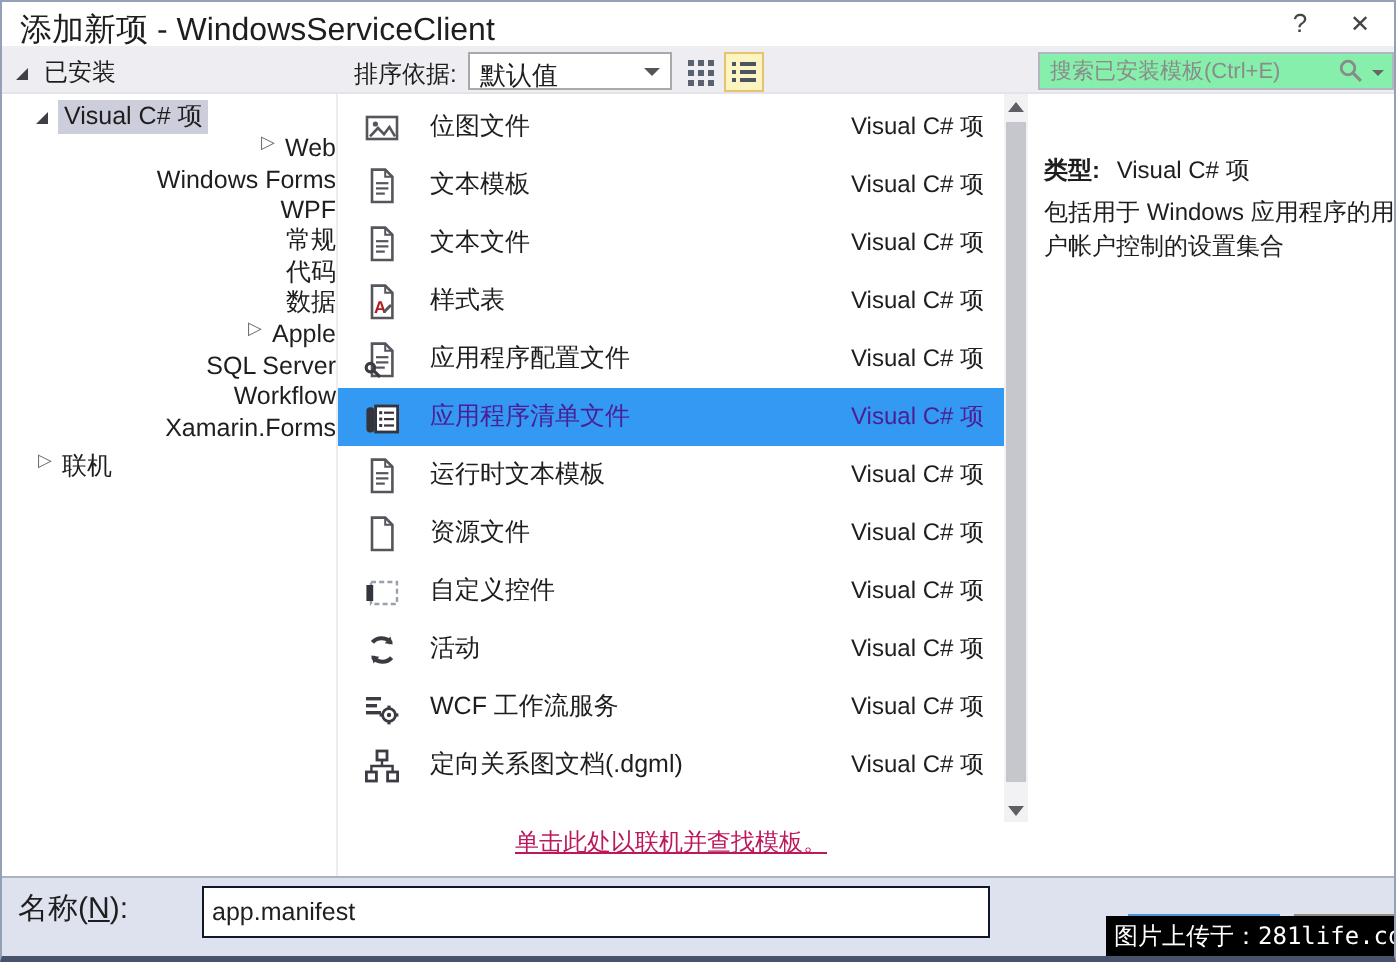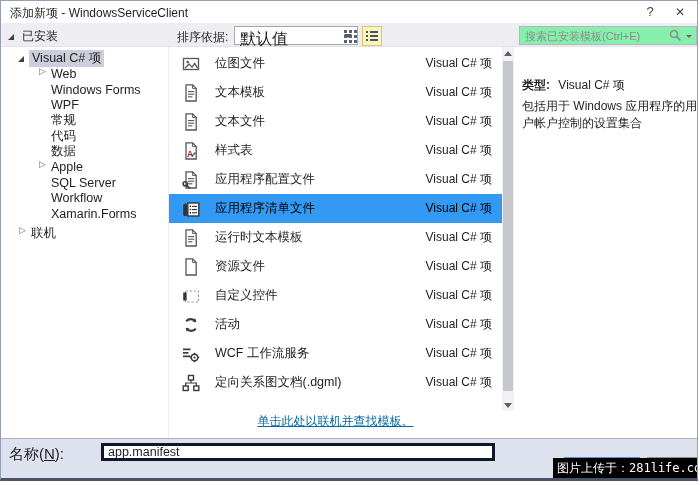--- a/index.html
+++ b/index.html
@@ -1,80 +1,80 @@
 <!DOCTYPE html>
 <html><head>
 <meta charset="utf-8">
 <style>
   html,body{margin:0;padding:0;background:#fff;}
   *{box-sizing:border-box;font-family:"Liberation Sans","DejaVu Sans",sans-serif;}
   .window{position:relative;width:698px;height:481px;border:1px solid #94a0b4;border-bottom:3px solid #47536b;background:#fff;overflow:hidden;font-size:12px;color:#1e1e1e;}
   
   .titlebar{position:absolute;left:0;top:0;width:100%;height:22px;background:#fff;}
-  .title{position:absolute;left:9px;top:4px;font-size:12px;}
+  .title{position:absolute;left:9px;top:4px;font-size:16px;}
   .winbtn{position:absolute;top:1px;width:26px;height:20px;text-align:center;line-height:20px;color:#444;font-size:13px;cursor:default;}
   .helpbtn{right:34px;}
   .closebtn{right:4px;font-size:12px;}
   
   .strip{position:absolute;left:0;top:22px;width:100%;height:24px;background:#eeeef2;border-bottom:1px solid #e3e3e8;}
   .installed-hdr{position:absolute;left:6px;top:27px;display:flex;align-items:center;gap:5px;}
   .sort-label{position:absolute;left:176px;top:28px;}
-  .dropdown{position:absolute;left:233px;top:25px;width:124px;height:19px;background:#fff;border:1px solid #a9a9a9;padding:2px 16px 0 5px;font-size:16px;}
+  .dropdown{position:absolute;left:233px;top:25px;width:102px;height:19px;background:#fff;border:1px solid #a9a9a9;padding:2px 16px 0 5px;font-size:13px;}
   .dd-arrow{position:absolute;right:5px;top:7px;width:0;height:0;border-left:4px solid transparent;border-right:4px solid transparent;border-top:4px solid #555;}
   .viewbtn{position:absolute;top:25px;width:20px;height:20px;border:1px solid transparent;display:flex;align-items:center;justify-content:center;}
   .viewbtn1{left:339px;}
   .viewbtn2{left:361px;background:#fdf4c2;border-color:#e2c56e;}
   
   .searchbox{position:absolute;left:518px;top:25px;width:178px;height:19px;background:#86efac;border:1px solid #b0b7c1;}
   .searchbox input{position:absolute;left:3px;top:1px;width:140px;height:15px;border:none;outline:none;font-size:11px;color:#1e1e1e;background:transparent;}
   .searchbox input::placeholder{color:#8b8b8b;}
   .mag{position:absolute;right:14px;top:2px;}
   .s-arrow{position:absolute;right:4px;top:8px;width:0;height:0;border-left:3px solid transparent;border-right:3px solid transparent;border-top:3px solid #666;}
   
   .tw{display:inline-block;width:10px;height:10px;position:relative;}
   .tw.expanded::before{content:"";position:absolute;left:1px;top:2px;border-left:6px solid transparent;border-bottom:6px solid #3f3f46;}
   .tw.collapsed::before{content:"▷";position:absolute;left:0;top:-3px;font-size:9px;color:#6d6d6d;}
   
   .sidebar{position:absolute;left:0;top:46px;width:168px;height:391px;background:#fff;border-right:1px solid #ededf0;}
   .tree{position:absolute;left:0;top:4px;width:100%;}
   .tree-row{height:15.5px;display:flex;align-items:center;font-size:12.5px;white-space:nowrap;}
   .tree-row .tw{flex:0 0 10px;margin-right:2px;}
   .lvl1{padding-left:16px;}
-  .lvl2{padding-left:38px;}
+  .lvl2{padding-left:38px;justify-content:flex-end;}
   .tree-row.selected .tree-label{background:#cccedb;padding:0 3px;}
   .online-row{position:absolute;left:0;top:178px;height:16px;display:flex;align-items:center;padding-left:18px;font-size:12.5px;}
   .online-row .tw{margin-right:2px;}
   
   .tpl-list{position:absolute;left:168px;top:46px;width:333px;background:#fff;padding-top:2px;}
   .tpl-row{height:29px;display:flex;align-items:center;}
   .tpl-icon{flex:0 0 20px;height:20px;margin-left:12px;}
   .tpl-name{margin-left:14px;font-size:12.5px;flex:1;white-space:nowrap;}
   .tpl-type{margin-right:10px;font-size:12px;white-space:nowrap;}
   .tpl-row.selected{background:#3399f2;}
-  .tpl-row.selected .tpl-name,.tpl-row.selected .tpl-type{color:#000000;}
+  .tpl-row.selected .tpl-name,.tpl-row.selected .tpl-type{color:#4c1d95;}
   
   .vscroll{position:absolute;left:501px;top:46px;width:12px;height:364px;background:#f2f2f4;}
   .sb-up,.sb-down{position:absolute;left:0;width:12px;height:12px;}
   .sb-up{top:0;} .sb-down{bottom:0;}
   .sb-up::before{content:"";position:absolute;left:2px;top:4px;border-left:4px solid transparent;border-right:4px solid transparent;border-bottom:5px solid #5f6066;}
   .sb-down::before{content:"";position:absolute;left:2px;top:4px;border-left:4px solid transparent;border-right:4px solid transparent;border-top:5px solid #5f6066;}
   .sb-thumb{position:absolute;left:1px;top:14px;width:10px;height:330px;background:#c6c7cc;}
   
   .online-link-wrap{position:absolute;left:168px;top:412px;width:333px;text-align:center;}
-  .online-link{color:#0369a1;text-decoration:underline;font-size:12px;cursor:pointer;}
+  .online-link{color:#be185d;text-decoration:underline;font-size:12px;cursor:pointer;}
   
   .rpanel{position:absolute;left:514px;top:46px;width:186px;height:391px;background:#fff;margin-top:18px;}
   .rtype{position:absolute;left:7px;top:12px;font-size:12px;}
   .rtype b{margin-right:5px;}
   .rdesc{position:absolute;left:7px;top:33px;width:176px;font-size:12px;line-height:17px;}
   
   .bottombar{position:absolute;left:0;top:437px;width:100%;height:45px;background:#dde2ee;border-top:1px solid #aab3c4;}
   .name-label{position:absolute;left:8px;top:6px;font-size:15px;}
   .name-label u{text-decoration:underline;}
-  .name-input{position:absolute;left:100px;top:4px;width:394px;height:18px;border:3px solid #0f172a;background:#fff;font-size:12.5px;padding:0 4px;color:#1e1e1e;}
+  .name-input{position:absolute;left:100px;top:4px;width:394px;height:18px;border:1px solid #0f172a;background:#fff;font-size:12.5px;padding:12px 4px;color:#1e1e1e;}
   .btn1{position:absolute;left:563px;top:18px;width:76px;height:23px;background:#e9eef6;border:1px solid #4f94d6;}
   .btn2{position:absolute;left:646px;top:18px;width:51px;height:23px;background:#e4e4df;border:1px solid #8e8e82;}
   .watermark{position:absolute;left:552px;top:19px;height:20px;background:#000;color:#fff;font-family:"DejaVu Sans Mono",monospace;font-size:12px;line-height:20px;padding:0 4px;white-space:nowrap;}
   svg{display:block;}
 </style>
 </head>
 <body>
 
 <div class="window">
 

